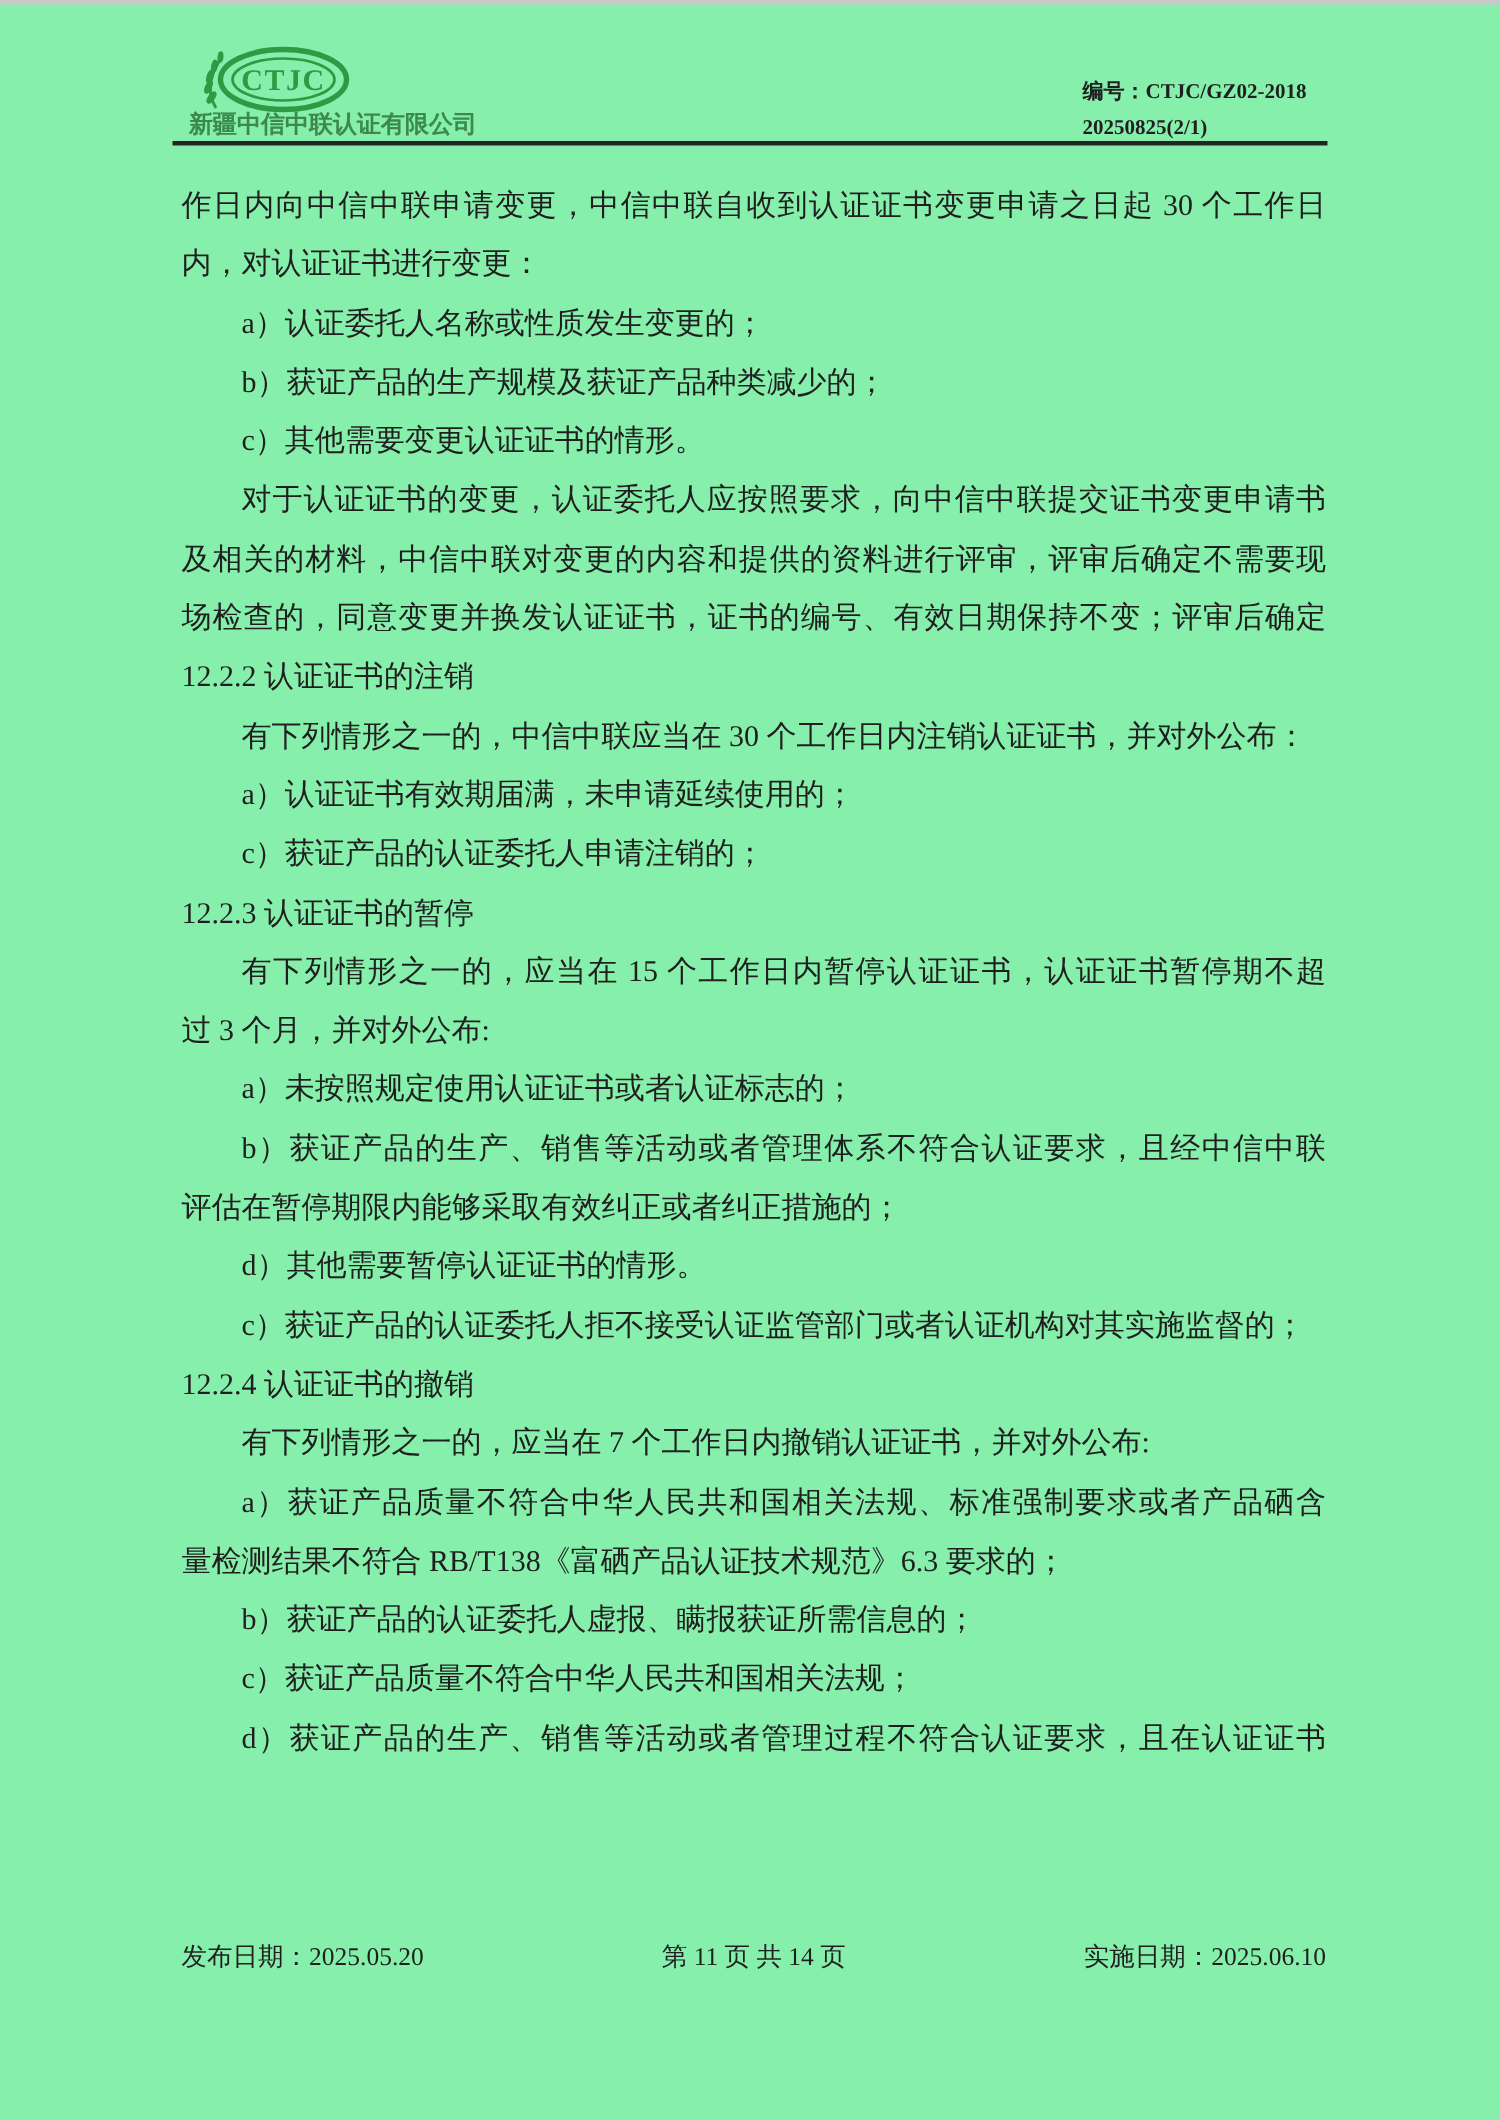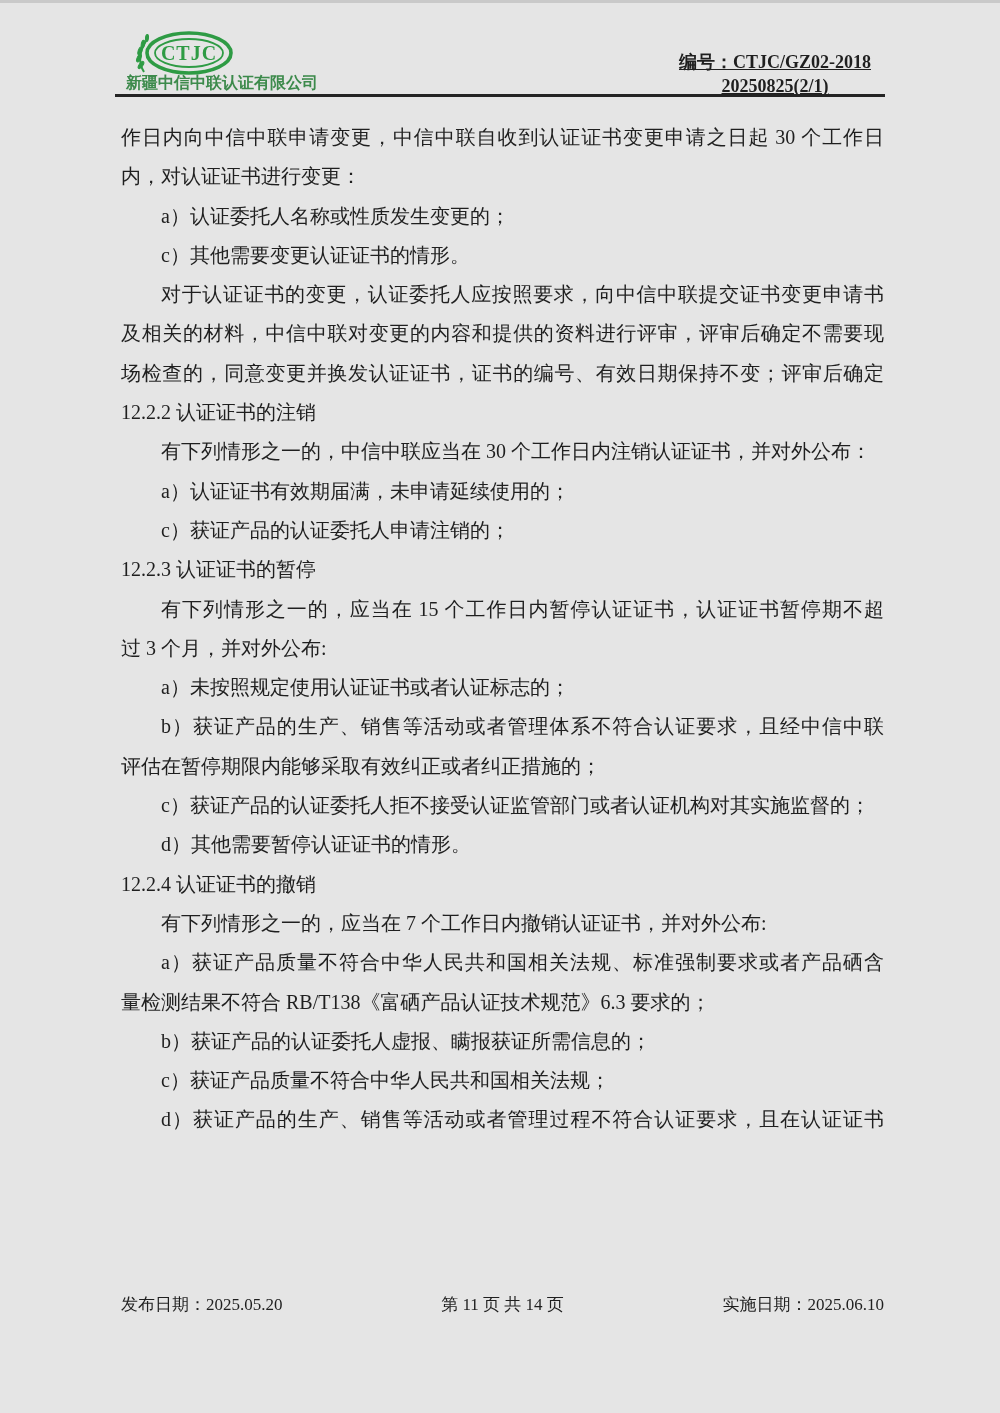--- a/index.html
+++ b/index.html
@@ -1,35 +1,35 @@
 <!DOCTYPE html>
 <html><head>
 <meta charset="utf-8">
 <style>
   html,body { margin:0; padding:0; background:#888; }
   .page {
     position:relative; width:1000px; height:1413px; margin:0 auto;
-    background:#e5e5e5; overflow:hidden;
+    background:#86efac; overflow:hidden;
     font-family:"Liberation Serif","DejaVu Serif",serif;
     color:#1f1f1f;
   }
   .scan-edge { position:absolute; top:0; left:0; width:100%; height:3px; background:#c9c9c9; }
 
   
   .logo-wrap { position:absolute; left:126px; top:28px; width:120px; }
   .logo-svg { display:block; }
   .company-name {
     position:absolute; left:0; top:45px; width:120px;
     font-family:"Liberation Sans","DejaVu Sans",sans-serif;
     font-weight:bold; font-size:16px; letter-spacing:0px; color:#3c8a4b;
     white-space:nowrap;
   }
   .doc-meta {
-    position:absolute; right:129px; top:50px; text-align:center;
-    font-size:18px; font-weight:bold; line-height:24px; white-space:nowrap;text-decoration:underline;
+    position:absolute; right:129px; top:50px; text-align:left;
+    font-size:14px; font-weight:bold; line-height:24px; white-space:nowrap;
   }
   .header-rule { position:absolute; left:115px; top:94px; width:770px; height:3px; background:#242424; }
 
   
   .body-lines { position:absolute; left:121px; top:118px; width:763px; }
   .line {
     height:39.3px; line-height:39.3px; font-size:20px;
     white-space:normal; overflow:visible;
   }
   .ind  { text-indent:40px; }
@@ -71,36 +71,37 @@
       <div>20250825(2/1)</div>
     </div>
 
     <div class="header-rule"></div>
   </div>
 
   <div class="body-lines" id="body-lines">
       <div class="line just">作日内向中信中联申请变更，中信中联自收到认证证书变更申请之日起 30 个工作日</div>
       <div class="line">内，对认证证书进行变更：</div>
       <div class="line ind">a）认证委托人名称或性质发生变更的；</div>
+      <div class="line ind">b）获证产品的生产规模及获证产品种类减少的；</div>
       <div class="line ind">c）其他需要变更认证证书的情形。</div>
       <div class="line ind just">对于认证证书的变更，认证委托人应按照要求，向中信中联提交证书变更申请书</div>
       <div class="line just">及相关的材料，中信中联对变更的内容和提供的资料进行评审，评审后确定不需要现</div>
       <div class="line just">场检查的，同意变更并换发认证证书，证书的编号、有效日期保持不变；评审后确定</div>
       <div class="line">12.2.2 认证证书的注销</div>
       <div class="line ind">有下列情形之一的，中信中联应当在 30 个工作日内注销认证证书，并对外公布：</div>
       <div class="line ind">a）认证证书有效期届满，未申请延续使用的；</div>
       <div class="line ind">c）获证产品的认证委托人申请注销的；</div>
       <div class="line">12.2.3 认证证书的暂停</div>
       <div class="line ind just">有下列情形之一的，应当在 15 个工作日内暂停认证证书，认证证书暂停期不超</div>
       <div class="line">过 3 个月，并对外公布:</div>
       <div class="line ind">a）未按照规定使用认证证书或者认证标志的；</div>
       <div class="line ind just">b）获证产品的生产、销售等活动或者管理体系不符合认证要求，且经中信中联</div>
       <div class="line">评估在暂停期限内能够采取有效纠正或者纠正措施的；</div>
+      <div class="line ind">d）其他需要暂停认证证书的情形。</div>
       <div class="line ind">c）获证产品的认证委托人拒不接受认证监管部门或者认证机构对其实施监督的；</div>
-      <div class="line ind">d）其他需要暂停认证证书的情形。</div>
       <div class="line">12.2.4 认证证书的撤销</div>
       <div class="line ind">有下列情形之一的，应当在 7 个工作日内撤销认证证书，并对外公布:</div>
       <div class="line ind just">a）获证产品质量不符合中华人民共和国相关法规、标准强制要求或者产品硒含</div>
       <div class="line">量检测结果不符合 RB/T138《富硒产品认证技术规范》6.3 要求的；</div>
       <div class="line ind">b）获证产品的认证委托人虚报、瞒报获证所需信息的；</div>
       <div class="line ind">c）获证产品质量不符合中华人民共和国相关法规；</div>
       <div class="line ind just">d）获证产品的生产、销售等活动或者管理过程不符合认证要求，且在认证证书</div>
     </div>
 
   <div class="footer">

